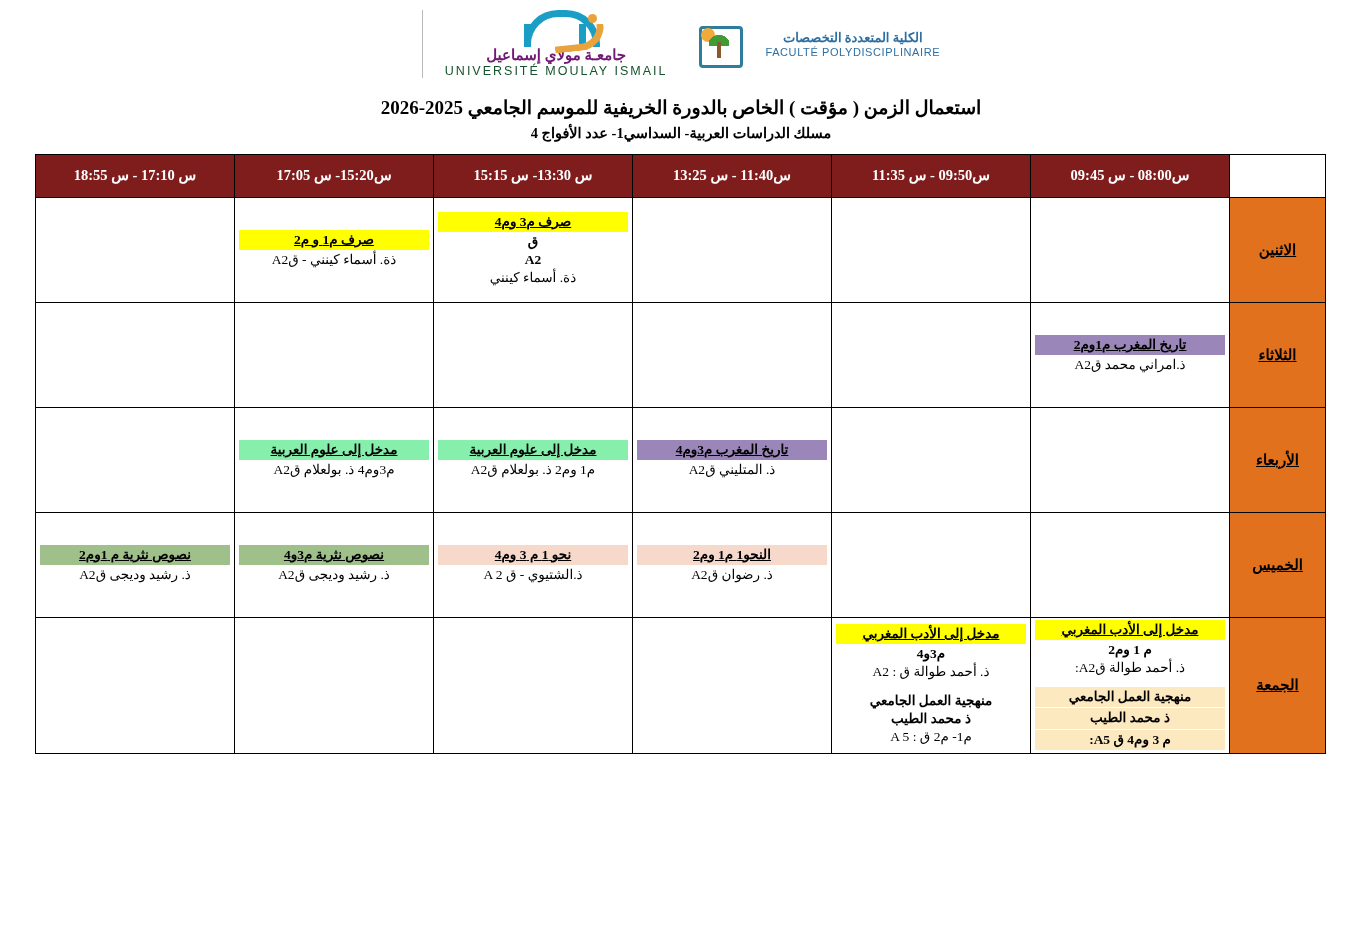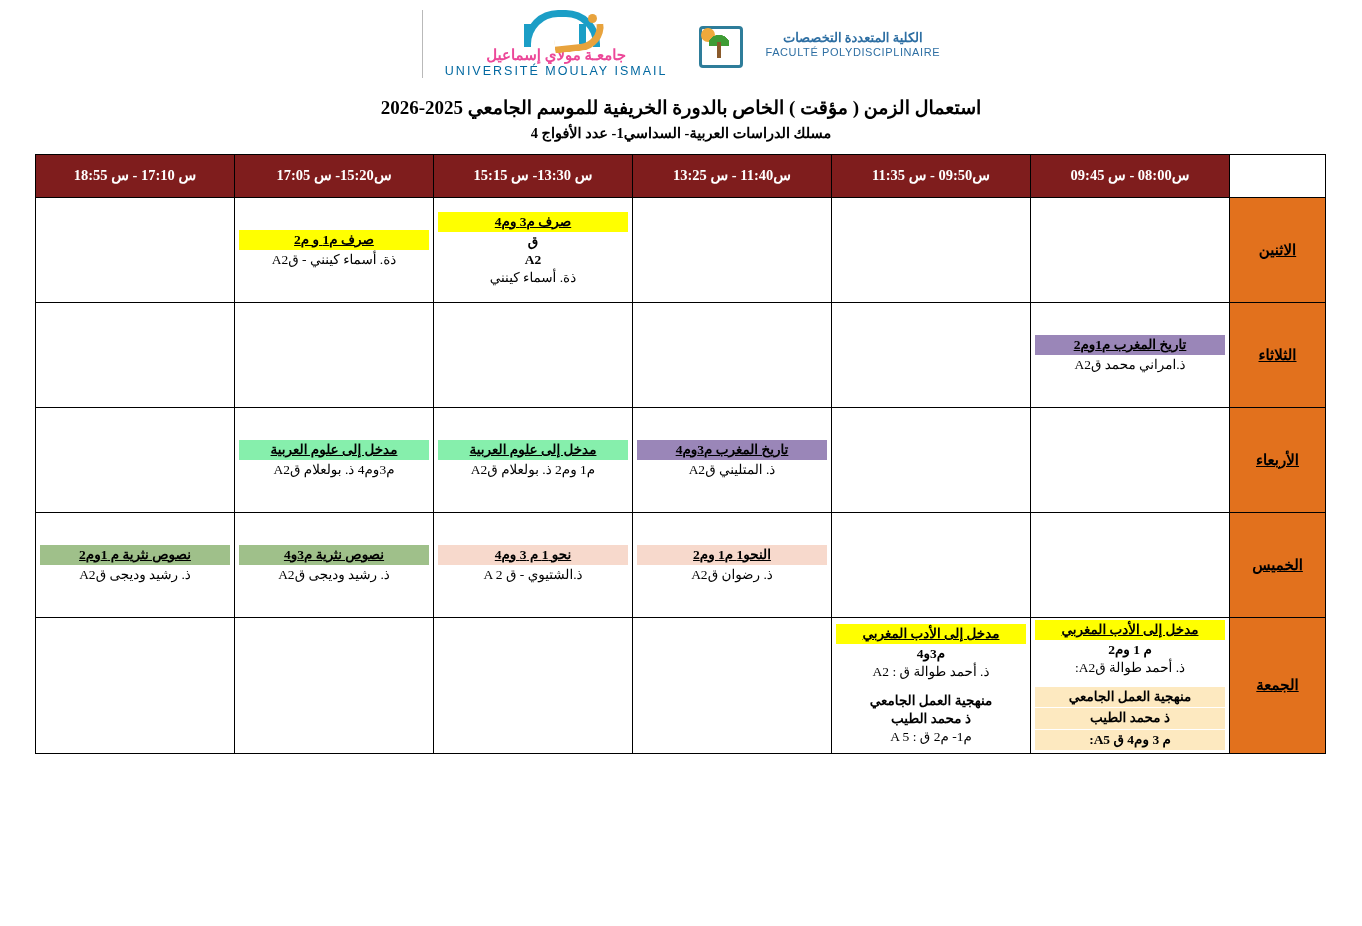--- a/index.html
+++ b/index.html
@@ -75,28 +75,28 @@
     position: absolute;
     left: 58px; top: 16px;
     width: 44px; height: 18px;
     border-right: 7px solid #e8a33d;
     border-bottom: 7px solid #e8a33d;
     border-radius: 0 0 40px 0;
     transform: rotate(-6deg);
   }
   .umi-ar {
     font-size: 15px;
-    color: #ec4899;
+    color: #701a75;
     margin-top: 2px;
     font-weight: bold;
     letter-spacing: 1px;
   }
   .umi-fr {
     font-size: 12.5px;
-    color: #0369a1;
+    color: #14532d;
     letter-spacing: 2px;
     font-family: "Liberation Sans", sans-serif;
   }
   .logo-fp {
     display: flex;
     flex-direction: row-reverse;
     align-items: center;
     gap: 22px;
   }
   .fp-mark {

